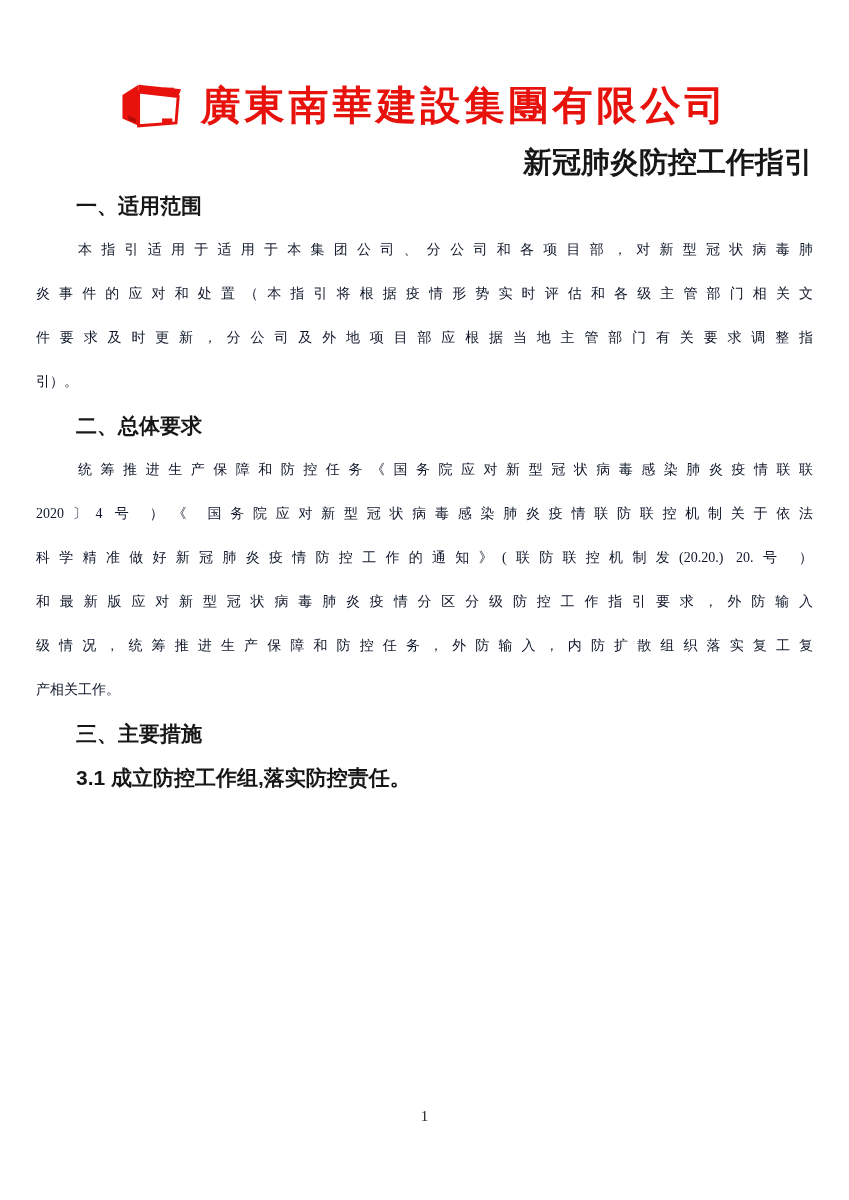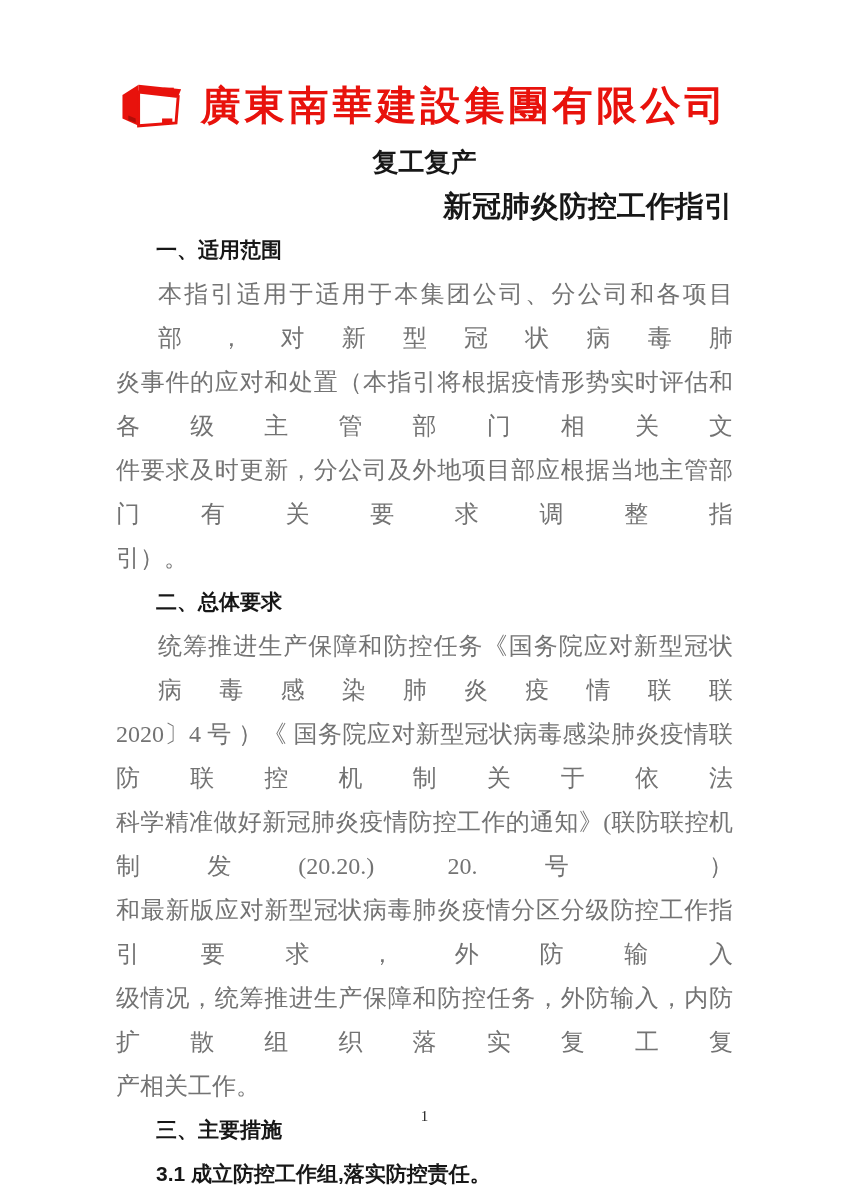--- a/index.html
+++ b/index.html
@@ -6,21 +6,21 @@
   html,body { background:#ffffff; }
   body {
     width:849px; height:1200px;
     font-family:"Liberation Serif", serif;
     color:#1c1c1c;
     position:relative;
     overflow:hidden;
   }
   .page {
     width:849px; height:1200px;
-    padding:0 116px;
+    padding:0 36px;
     position:relative;
   }
   
   .header-row {
     padding-top:72px;
     display:flex;
     align-items:center;
     justify-content:center;
     gap:14px;
     height:140px; 
@@ -59,22 +59,22 @@
     font-weight:bold;
     font-size:21px;
     line-height:44px;
     padding-left:40px;
     color:#171717;
   }
   .doc-heading.sub { padding-left:40px; }
   .doc-paragraph { font-size:21px; }
   .doc-paragraph .line {
     line-height:44px;
-    font-size:24px;
-    color:#737373;
+    font-size:14px;
+    color:#0f172a;
     white-space:nowrap;
   }
   .doc-paragraph .line.just {
     white-space:normal;
     text-align:justify;
     text-align-last:justify;
   }
   .doc-paragraph .line.first { padding-left:42px; }
   
   .page-number {
@@ -100,21 +100,20 @@
         <polygon points="24,6 82,12 78,22 24,16" fill="#e8120c"></polygon>
         <polygon points="24,16 78,22 75,58 24,62" fill="#ffffff" stroke="#e8120c" stroke-width="4"></polygon>
         <rect x="58" y="10" width="14" height="6" fill="#e8120c"></rect>
         <rect x="56" y="52" width="14" height="7" fill="#e8120c"></rect>
         <polygon points="10,48 20,52 20,58 10,54" fill="#b00d08"></polygon>
       </svg>
     </span>
     <span class="company-name">廣東南華建設集團有限公司</span>
   </div>
 
-  <div class="doc-title-1">复工复产</div>
   <div class="doc-title-2">新冠肺炎防控工作指引</div>
 
   <main class="doc-body">
       <div class="doc-heading">一、适用范围</div>
       <div class="doc-paragraph">
         <div class="line first just">本指引适用于适用于本集团公司、分公司和各项目部，对新型冠状病毒肺</div>
         <div class="line just">炎事件的应对和处置（本指引将根据疫情形势实时评估和各级主管部门相关文</div>
         <div class="line just">件要求及时更新，分公司及外地项目部应根据当地主管部门有关要求调整指</div>
         <div class="line">引）。</div>
       </div>

